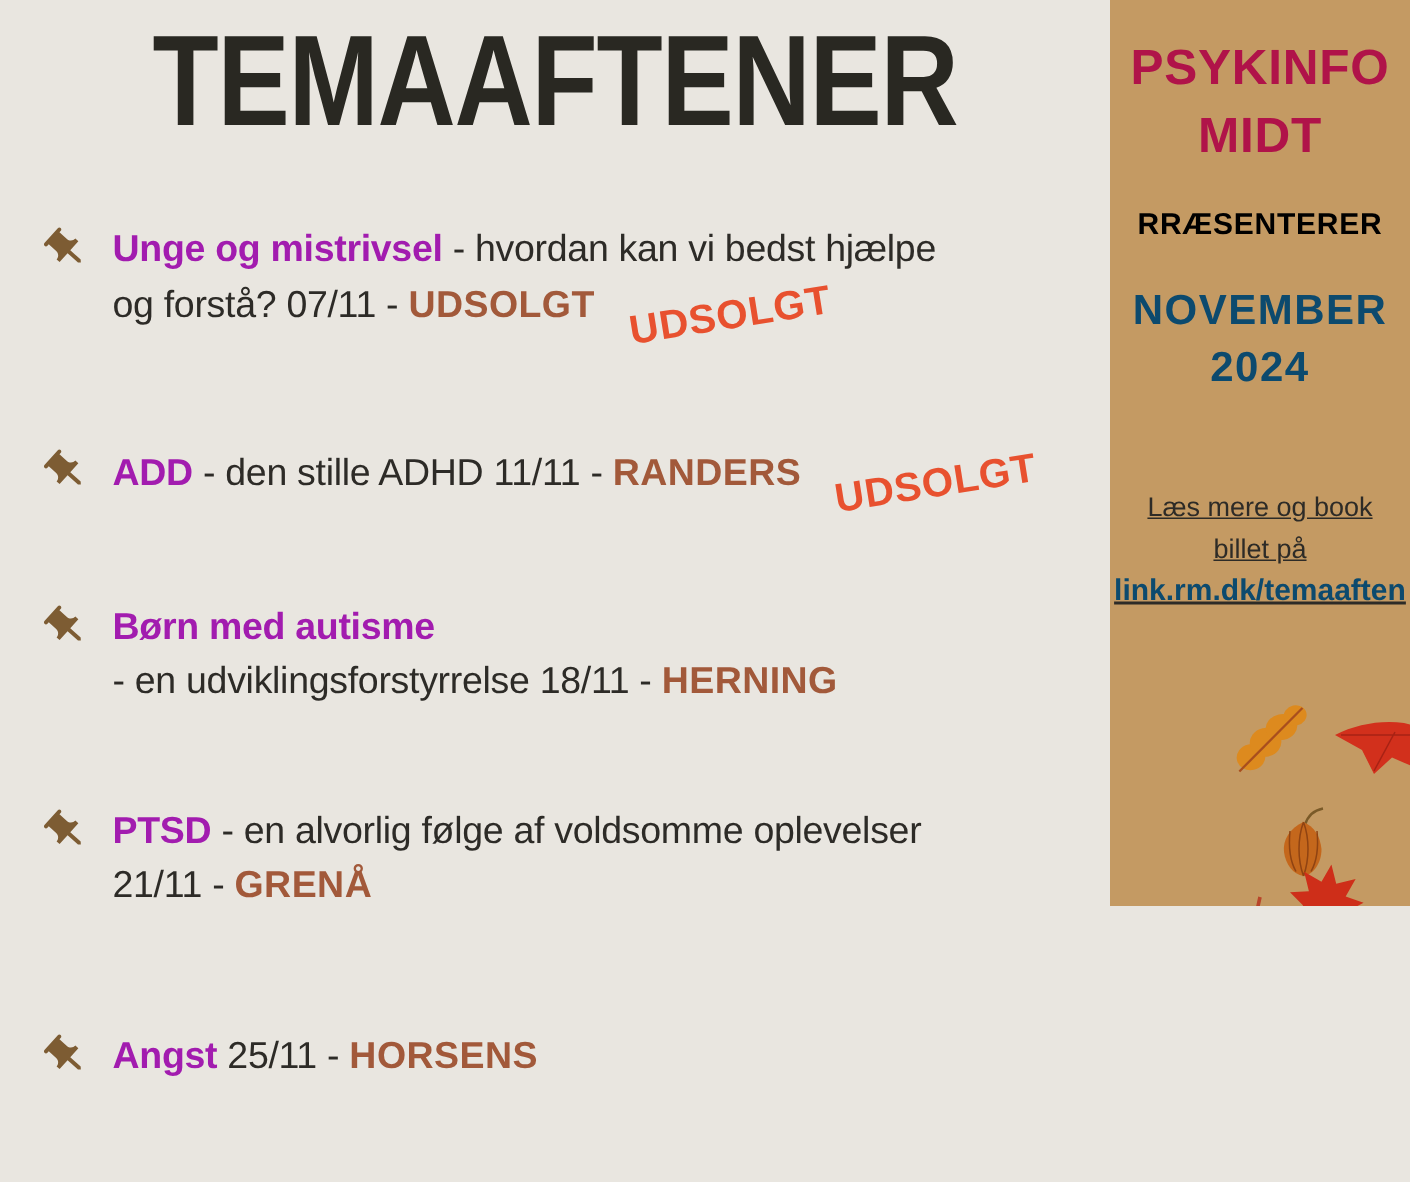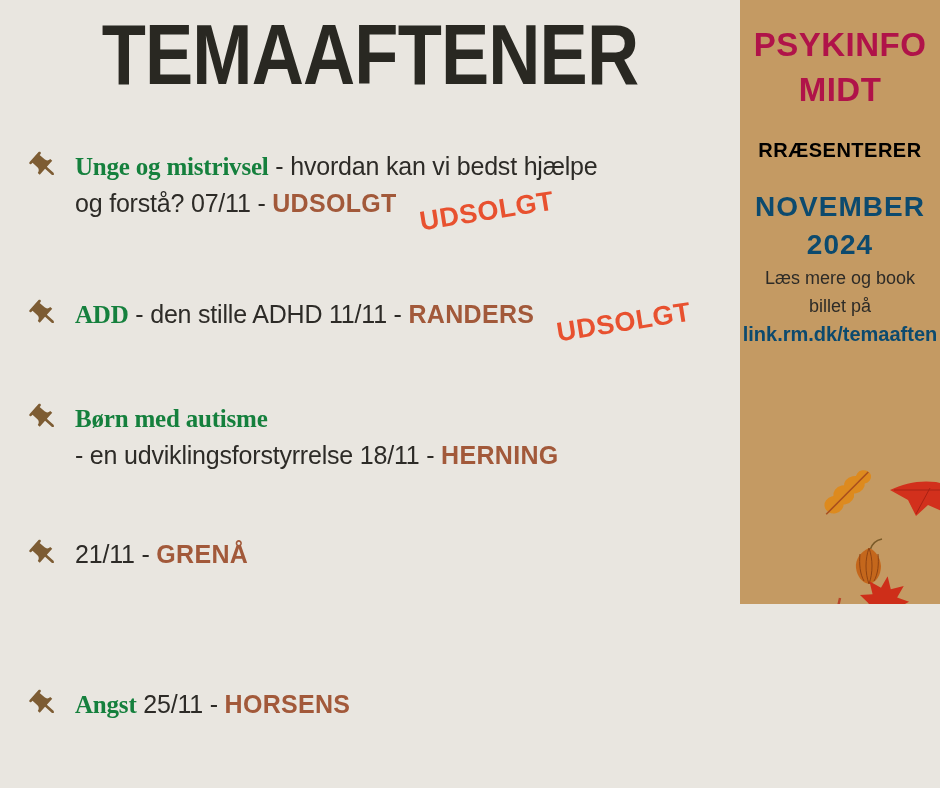--- a/index.html
+++ b/index.html
@@ -7,30 +7,30 @@
   .poster{position:relative;width:940px;height:788px;display:flex;overflow:hidden;background:#e9e6e0;}
   .main{position:relative;width:740px;height:680px;background:#e9e6e0;flex:0 0 740px;}
   .title{margin:0;padding-top:6px;text-align:center;font-size:86px;line-height:96px;
          font-weight:700;color:#292822;transform:scaleX(0.84);transform-origin:50% 50%;
          letter-spacing:-1px;white-space:nowrap;}
   .event{position:absolute;left:28px;display:flex;align-items:flex-start;}
   .pin{flex:0 0 34px;width:34px;height:34px;margin-right:13px;margin-top:2px;}
   .pin svg{width:32px;height:32px;transform:rotate(-48deg);}
   .event-text{font-size:25px;line-height:36px;color:#2d2b27;letter-spacing:-0.2px;}
   .line{white-space:pre-wrap;}
-  .b{font-weight:700;color:#15803d;font-family:Liberation Serif, serif;}
+  .b{font-weight:700;color:#a21caf;}
   .city{font-weight:700;color:#a2593a;letter-spacing:0.3px;}
   .soldout{display:inline-block;margin-left:22px;font-weight:700;font-size:27px;
            color:#e8512f;transform:translateY(8px) rotate(-9deg);letter-spacing:0.5px;}
   .sidebar{position:relative;width:200px;height:604px;background:#c49a63;flex:0 0 200px;
            overflow:hidden;text-align:center;}
   .brand{margin-top:22px;font-size:33px;line-height:45px;font-weight:700;color:#b01349;letter-spacing:0.5px;}
   .presents{margin-top:26px;font-size:20px;line-height:24px;font-weight:700;color:#000000;letter-spacing:0.5px;}
   .month{margin-top:26px;font-size:28px;line-height:38px;font-weight:700;color:#0c4a6e;letter-spacing:1px;}
-  .cta{font-size:18px;line-height:28px;color:#2d2b27;}
+  .cta{margin-top:60px;font-size:18px;line-height:28px;color:#2d2b27;text-decoration:underline;}
   .link{display:block;font-size:20px;line-height:28px;font-weight:700;color:#0c4a6e;text-decoration:none;}
   .leaf{position:absolute;}
 </style>
 </head>
 <body>
 
 <div class="poster">
 
   <div class="main">
     <h1 class="title">TEMAAFTENER</h1>
@@ -70,20 +70,21 @@
       </div>
     </div>
 
     <div class="event" style="top:536px;">
       <span class="pin">
         <svg viewBox="0 0 24 24">
             <path fill="#7d5c33" d="M16,9V4h1c0.55,0,1-0.45,1-1s-0.45-1-1-1H7C6.45,2,6,2.45,6,3s0.45,1,1,1h1v5c0,1.66-1.34,3-3,3v2h5.97v7l1,1l1-1v-7H19v-2C17.34,12,16,10.66,16,9z"></path>
           </svg>
       </span>
       <div class="event-text">
+        <div class="line"><span class="b">PTSD</span><span> - en alvorlig følge af voldsomme oplevelser</span></div>
         <div class="line"><span>21/11 - </span><span class="city">GRENÅ</span></div>
       </div>
     </div>
 
     <div class="event" style="top:646px;margin-top:40px;">
       <span class="pin">
         <svg viewBox="0 0 24 24">
             <path fill="#7d5c33" d="M16,9V4h1c0.55,0,1-0.45,1-1s-0.45-1-1-1H7C6.45,2,6,2.45,6,3s0.45,1,1,1h1v5c0,1.66-1.34,3-3,3v2h5.97v7l1,1l1-1v-7H19v-2C17.34,12,16,10.66,16,9z"></path>
           </svg>
       </span>

